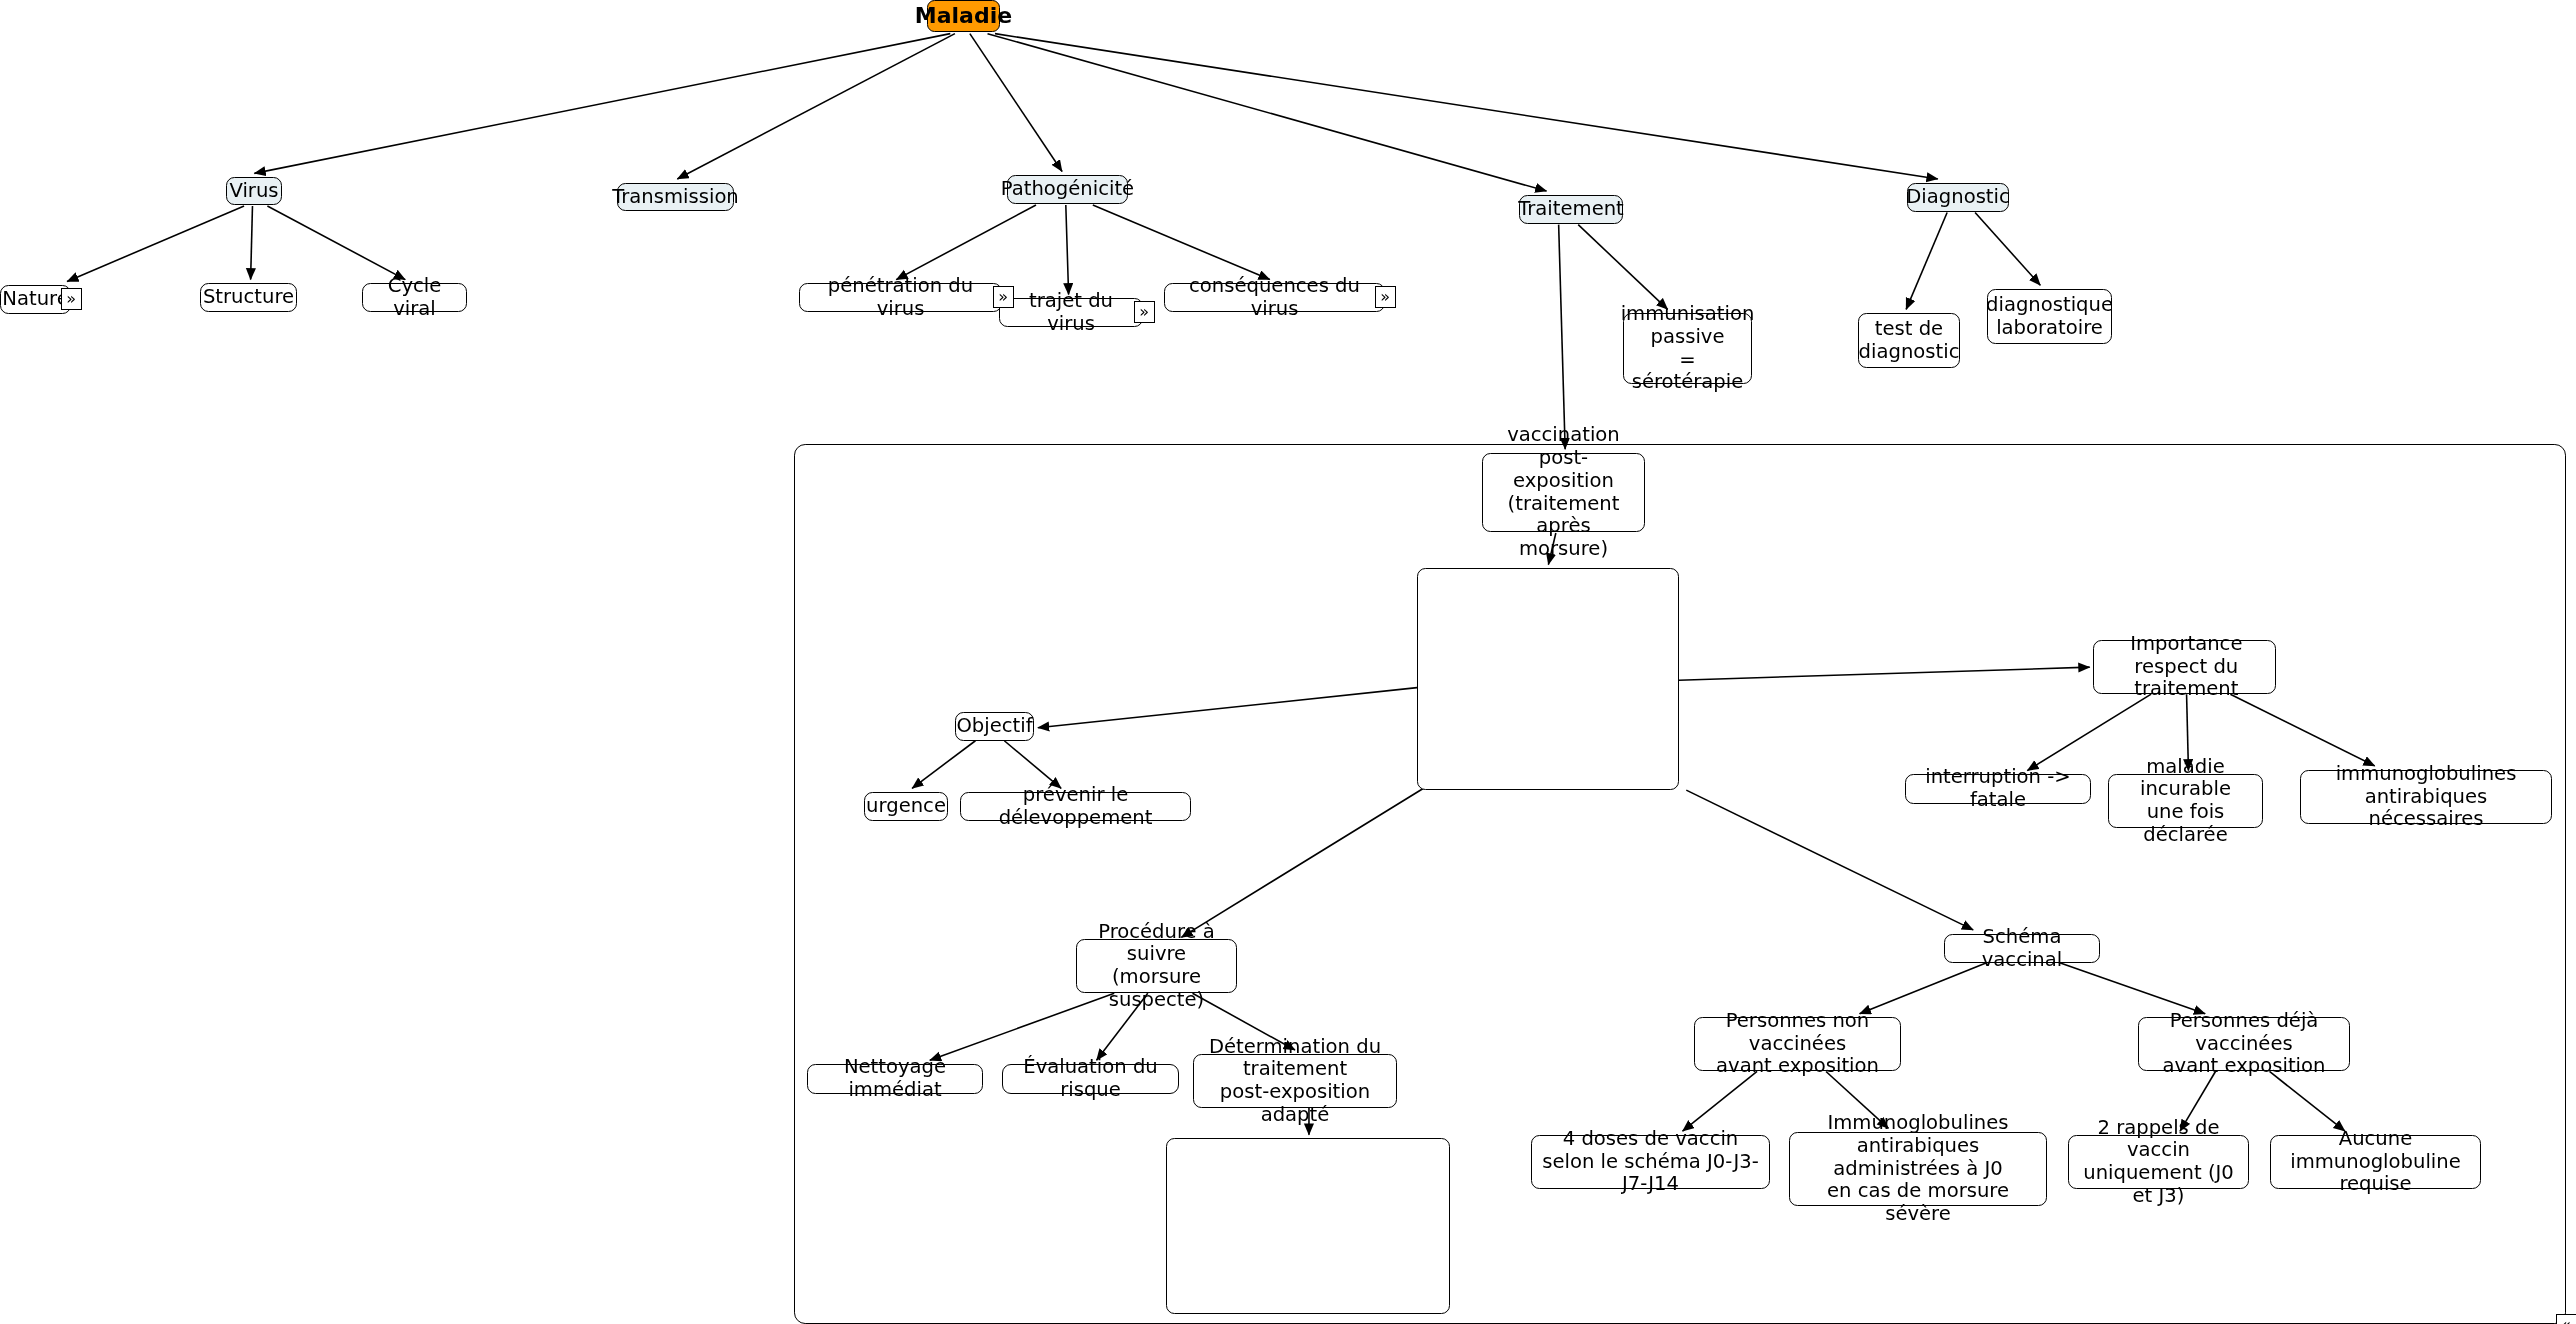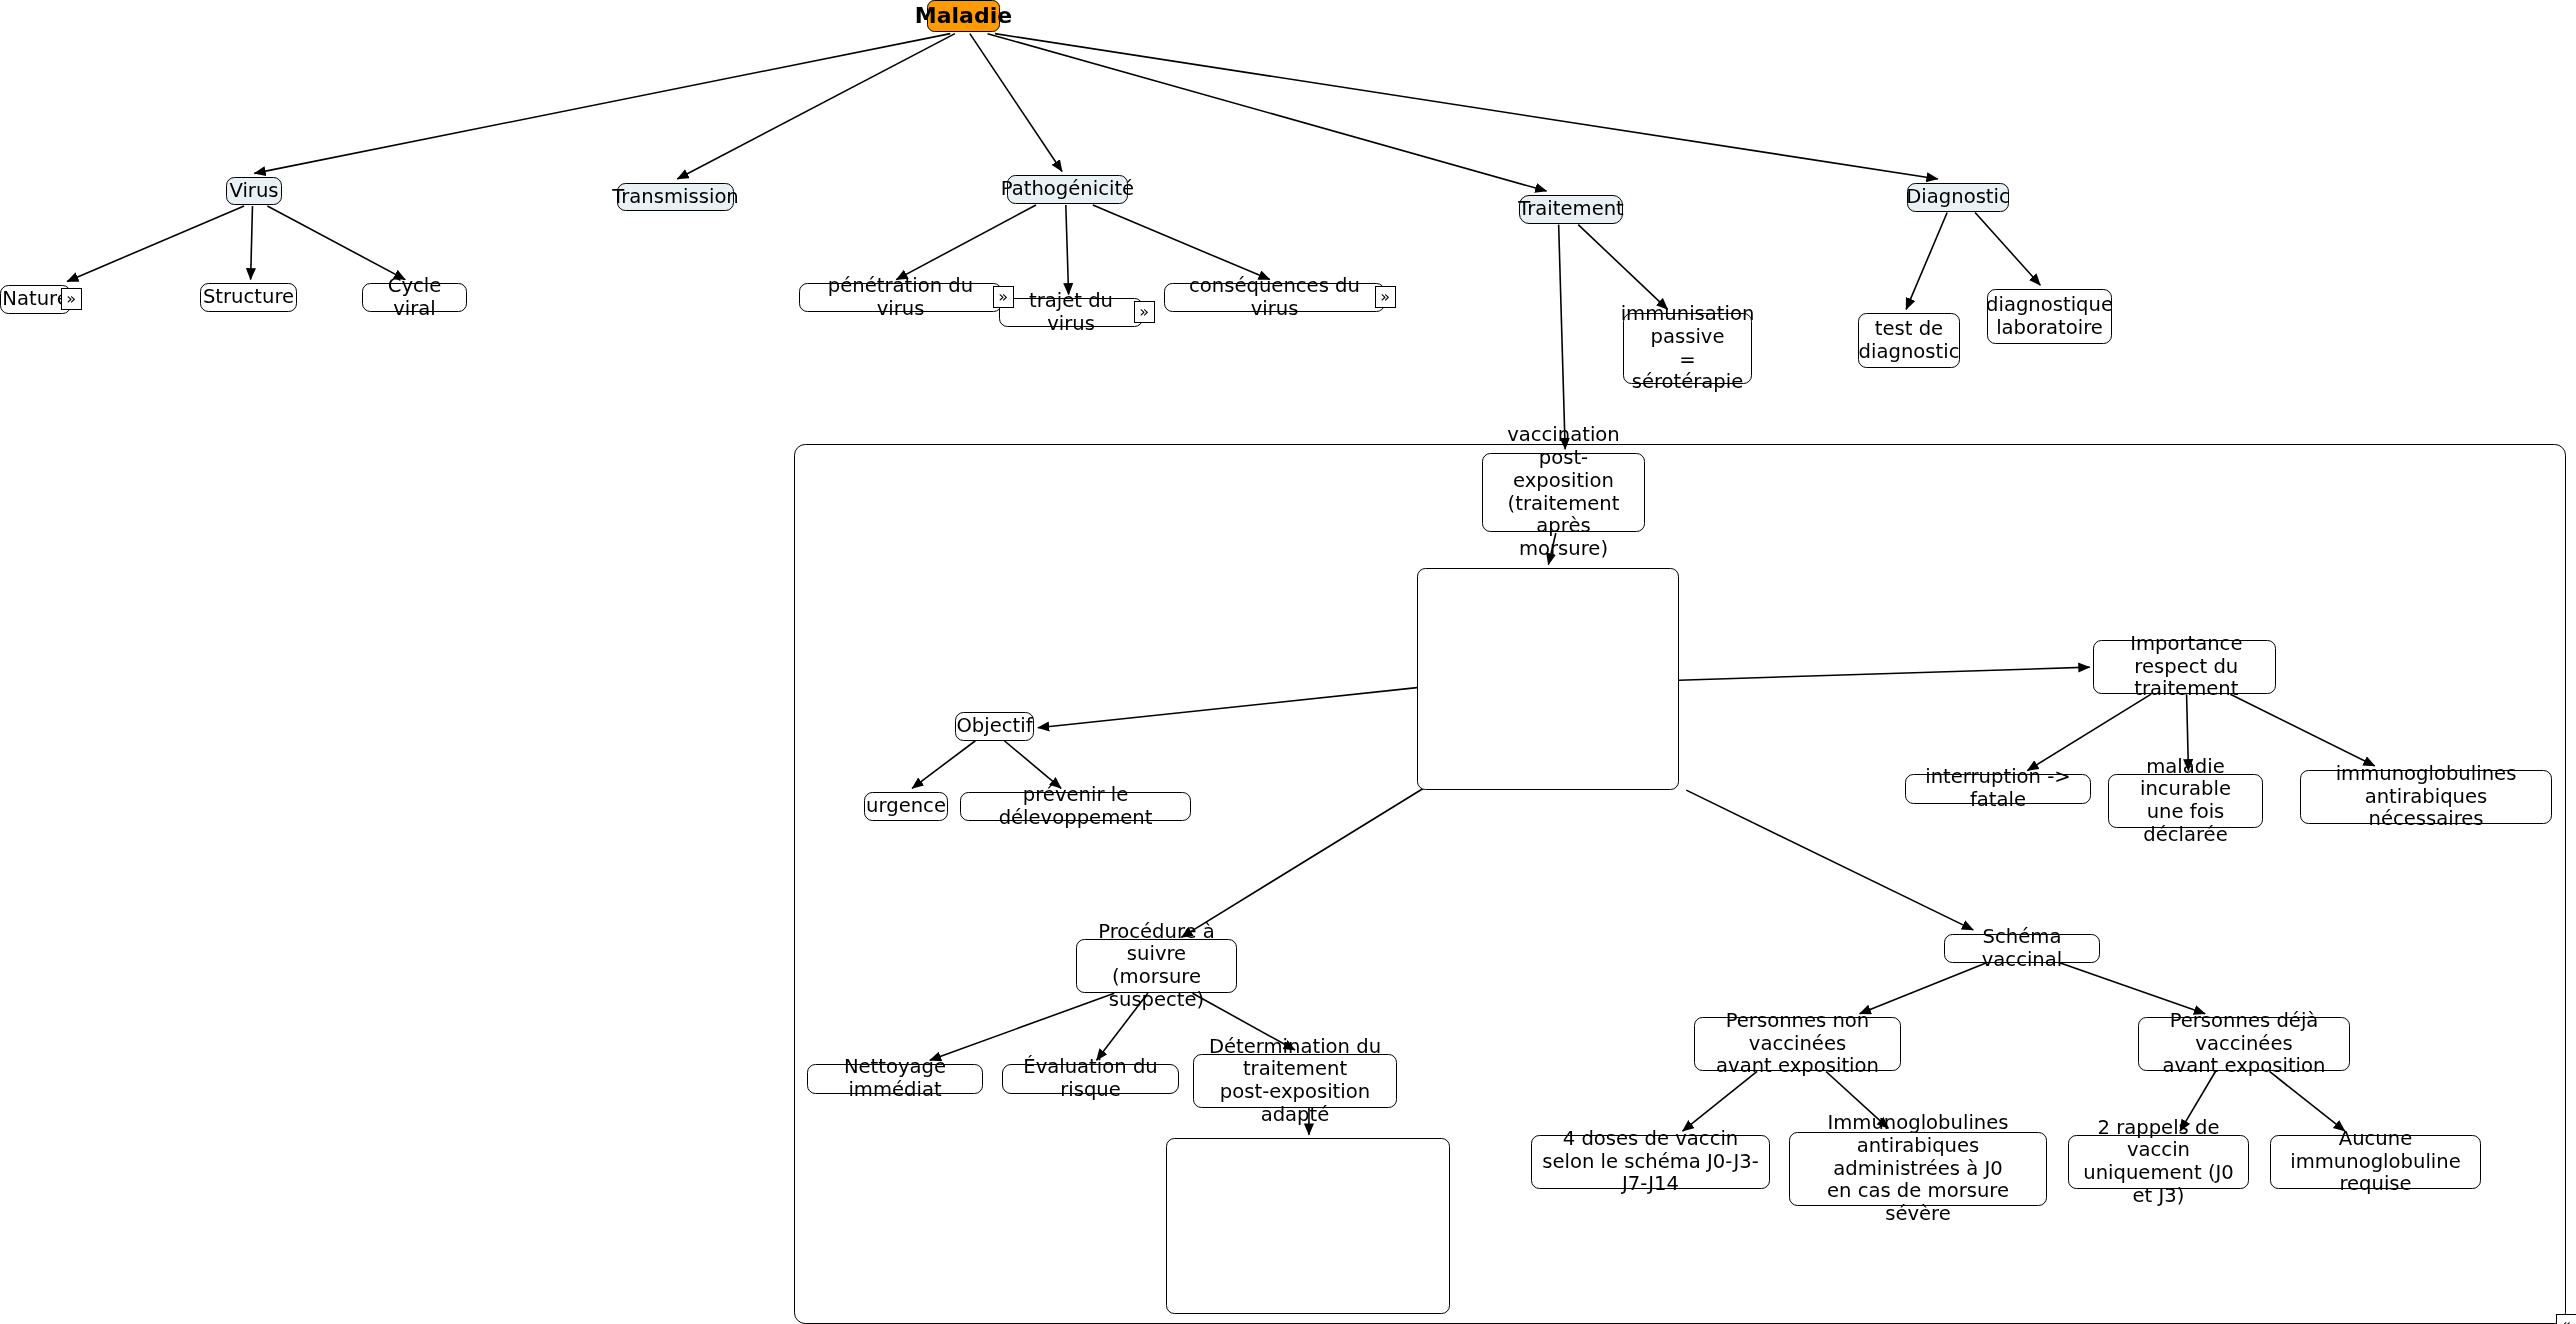--- a/index.html
+++ b/index.html
@@ -109,21 +109,21 @@
 
   <div id="frame-layer">
       <div class="frame" style="left: 794px; top: 444px; width: 1772px; height: 880px;"></div>
       <div class="chev" style="left: 2556px; top: 1314px;">«</div>
     </div>
   <div id="node-layer">
       <div class="node root" style="left: 927px; top: 0px; width: 73px; height: 32px;"><span>Maladie</span></div>
       <div class="node tinted" style="left: 226px; top: 177px; width: 56px; height: 28px;"><span>Virus</span></div>
       <div class="node tinted" style="left: 617px; top: 183px; width: 117px; height: 28px;"><span>Transmission</span></div>
       <div class="node tinted" style="left: 1007px; top: 175px; width: 121px; height: 29px;"><span>Pathogénicité</span></div>
-      <div class="node tinted" style="left: 1519px; top: 195px; width: 104px; height: 29px; border-radius: 10px;"><span>Traitement</span></div>
+      <div class="node tinted" style="left: 1519px; top: 195px; width: 104px; height: 29px;"><span>Traitement</span></div>
       <div class="node tinted" style="left: 1907px; top: 183px; width: 102px; height: 29px;"><span>Diagnostic</span></div>
       <div class="node leaf" style="left: 0px; top: 285px; width: 71px; height: 29px;"><span>Nature</span></div>
       <div class="chev" style="left: 61px; top: 288px;">»</div>
       <div class="node leaf" style="left: 200px; top: 283px; width: 97px; height: 29px; text-align: center;"><span>Structure</span></div>
       <div class="node leaf" style="left: 362px; top: 283px; width: 105px; height: 29px;"><span>Cycle viral</span></div>
       <div class="node leaf" style="left: 799px; top: 283px; width: 203px; height: 29px;"><span>pénétration du virus</span></div>
       <div class="chev" style="left: 993px; top: 286px;">»</div>
       <div class="node leaf" style="left: 999px; top: 298px; width: 144px; height: 29px;"><span>trajet du virus</span></div>
       <div class="chev" style="left: 1134px; top: 301px;">»</div>
       <div class="node leaf" style="left: 1164px; top: 283px; width: 221px; height: 29px;"><span>conséquences du virus</span></div>

